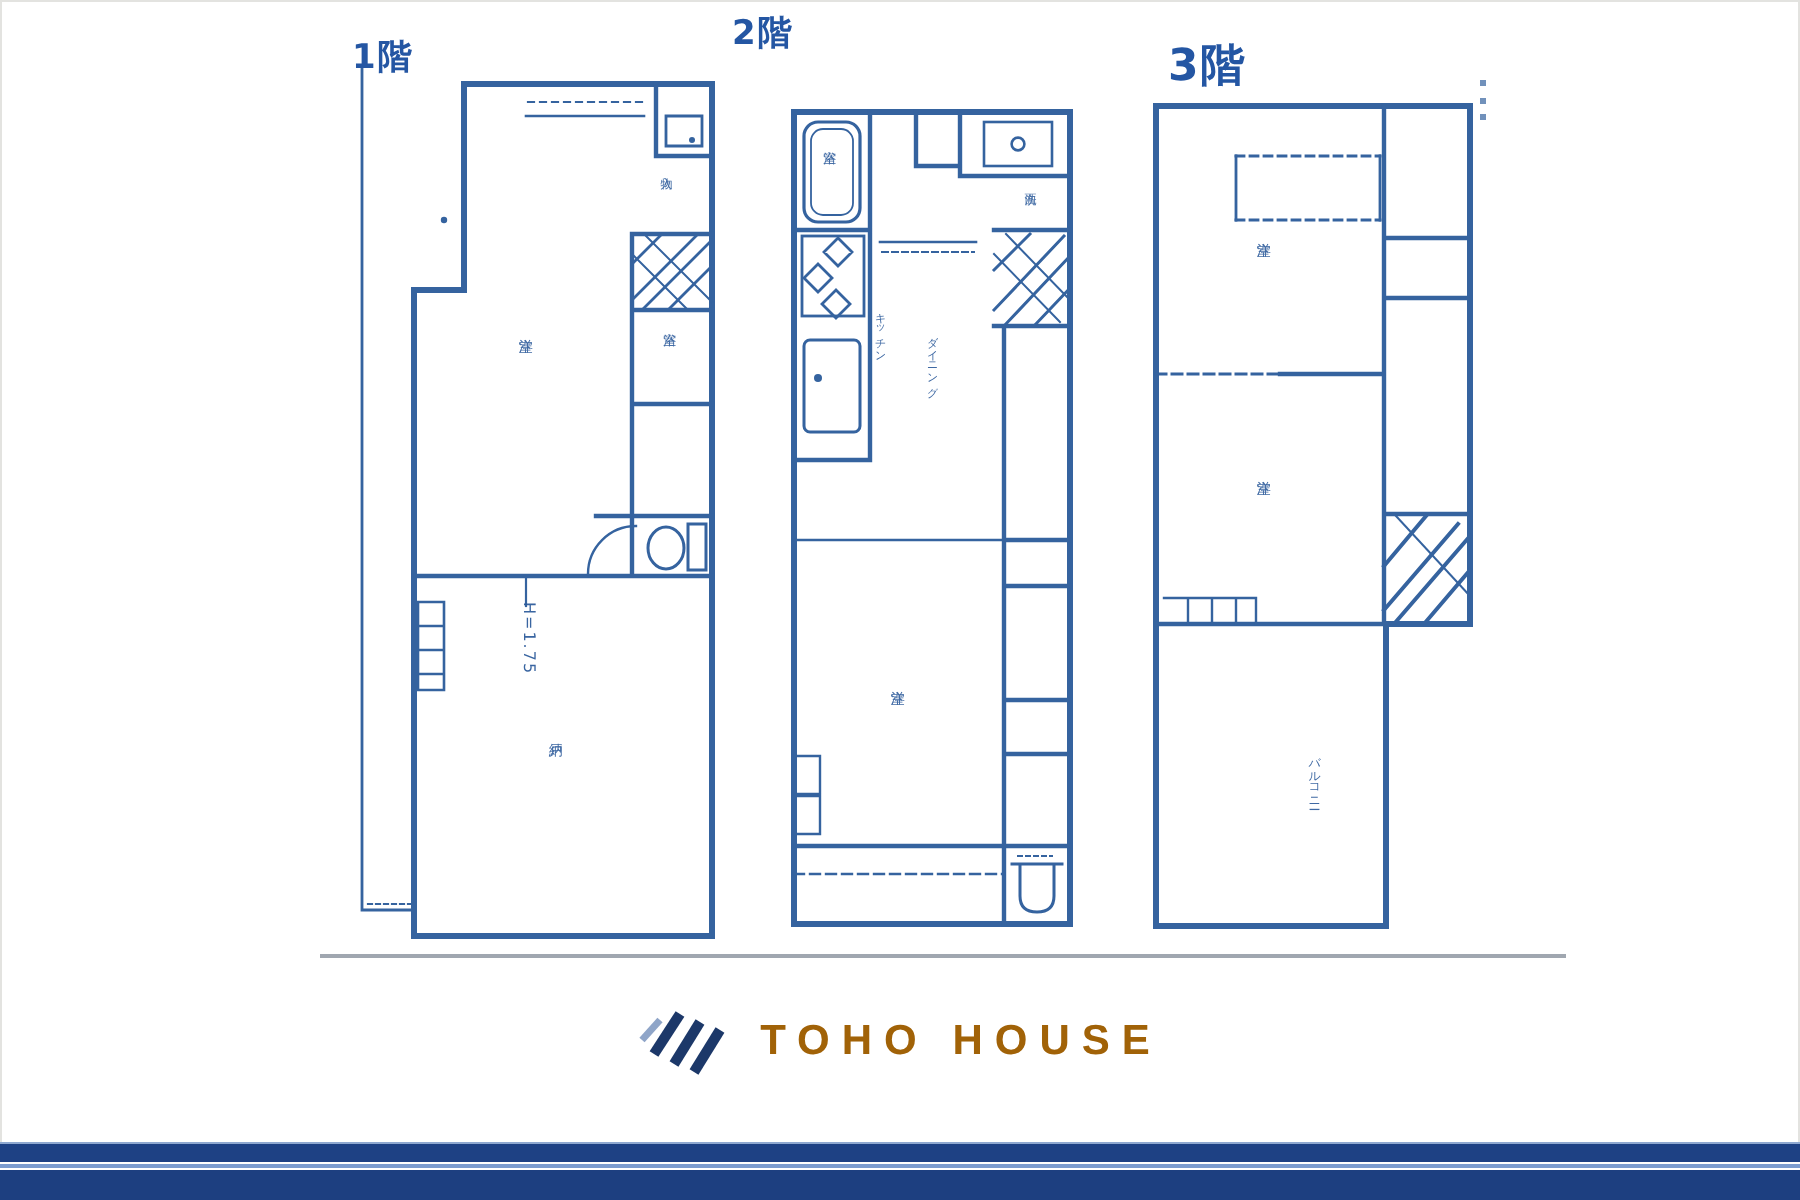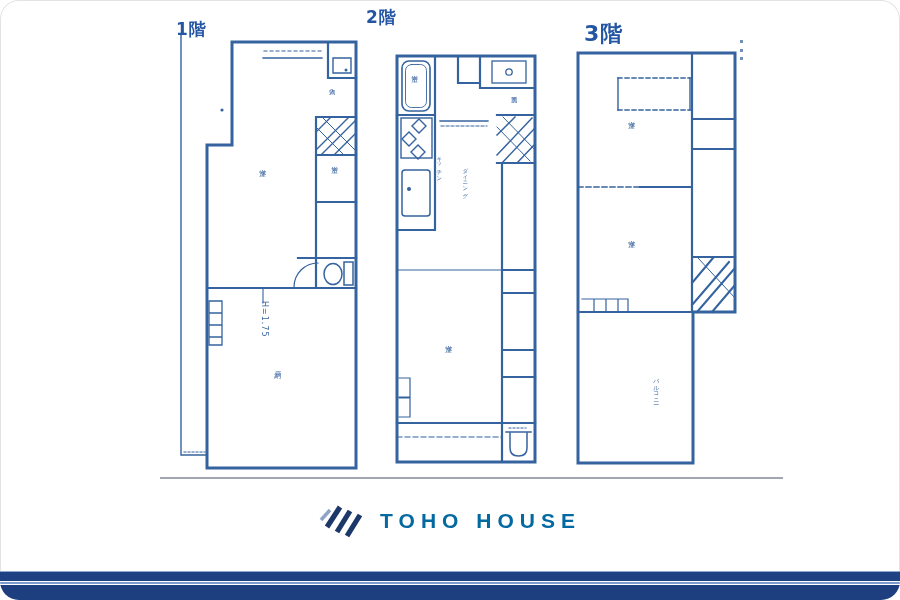--- a/index.html
+++ b/index.html
@@ -1,17 +1,17 @@
 <!DOCTYPE html>
 <html><head>
 <meta charset="utf-8">
 <style>
   html,body{margin:0;padding:0;background:#ffffff;}
   .frame{position:relative;width:900px;height:600px;background:#ffffff;overflow:hidden;
-         box-shadow:inset 0 0 0 1px #e3e3e0;font-family:"DejaVu Sans",sans-serif;border-radius:19px;}
+         box-shadow:inset 0 0 0 1px #e3e3e0;font-family:"DejaVu Sans",sans-serif;}
   .scan{position:absolute;left:0;top:0;width:900px;height:495px;filter:blur(0.35px);}
   .scan svg{position:absolute;left:0;top:0;}
   .flabel{position:absolute;font-weight:bold;line-height:1;letter-spacing:1px;}
   .vlabel{position:absolute;writing-mode:vertical-rl;text-orientation:upright;
           line-height:1.05;letter-spacing:0;opacity:.92;}
   .dim{position:absolute;transform:rotate(90deg);transform-origin:0 0;
        font-size:8px;line-height:1;letter-spacing:1px;opacity:.95;}
   .footer{position:absolute;left:0;top:496px;width:900px;height:48px;
           display:flex;align-items:center;justify-content:center;gap:15px;}
   .logo-text{font-family:"Liberation Sans","DejaVu Sans",sans-serif;font-weight:bold;
@@ -138,21 +138,21 @@
 
   <div class="footer">
     <svg width="46" height="38" viewBox="0 0 46 38" fill="none">
       <path stroke-width="3.5" d="M2,19 L11,9" stroke="#8fa5c8"></path>
       <g stroke-width="5.2" stroke="#1c3869">
         <path d="M8,26 L21,6"></path>
         <path d="M18,31 L31,10"></path>
         <path d="M28,35 L41,14"></path>
       </g>
     </svg>
-    <span class="logo-text" style="color: #0369a1;">TOHO HOUSE</span>
+    <span class="logo-text" style="color: #a16207;">TOHO HOUSE</span>
   </div>
 
   <div class="bars">
     <div class="b1" style="background-color: rgb(142, 168, 208);"></div>
     <div class="b2" style="background-color: rgb(30, 65, 132);"></div>
     <div class="b3"></div>
     <div class="b4" style="background-color: rgb(123, 156, 208);"></div>
     <div class="b5"></div>
     <div class="b6" style="background-color: rgb(29, 63, 128);"></div>
   </div>

